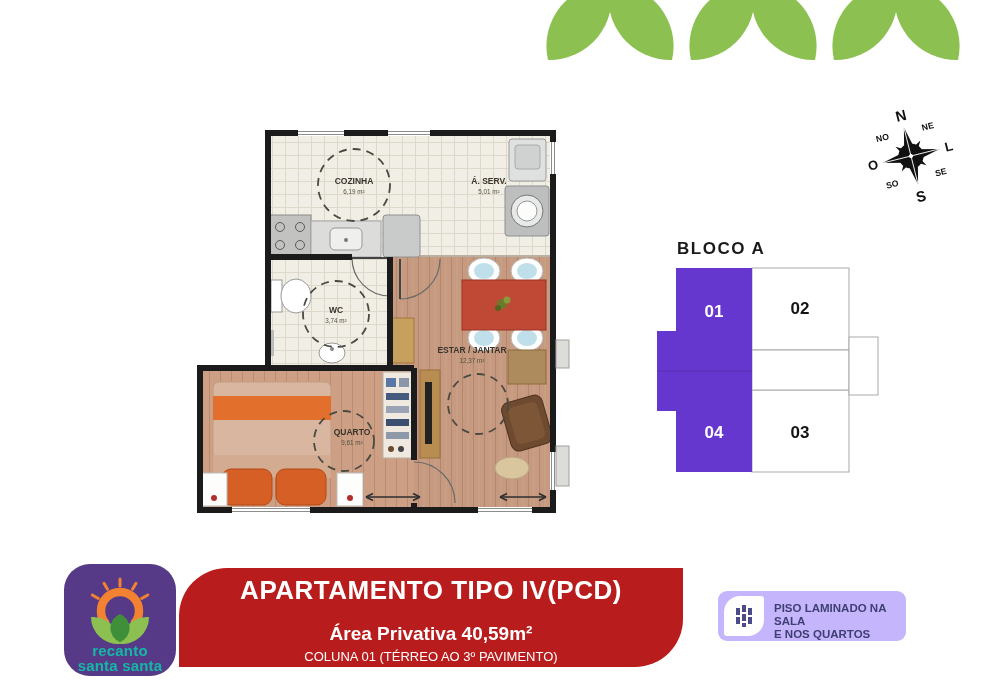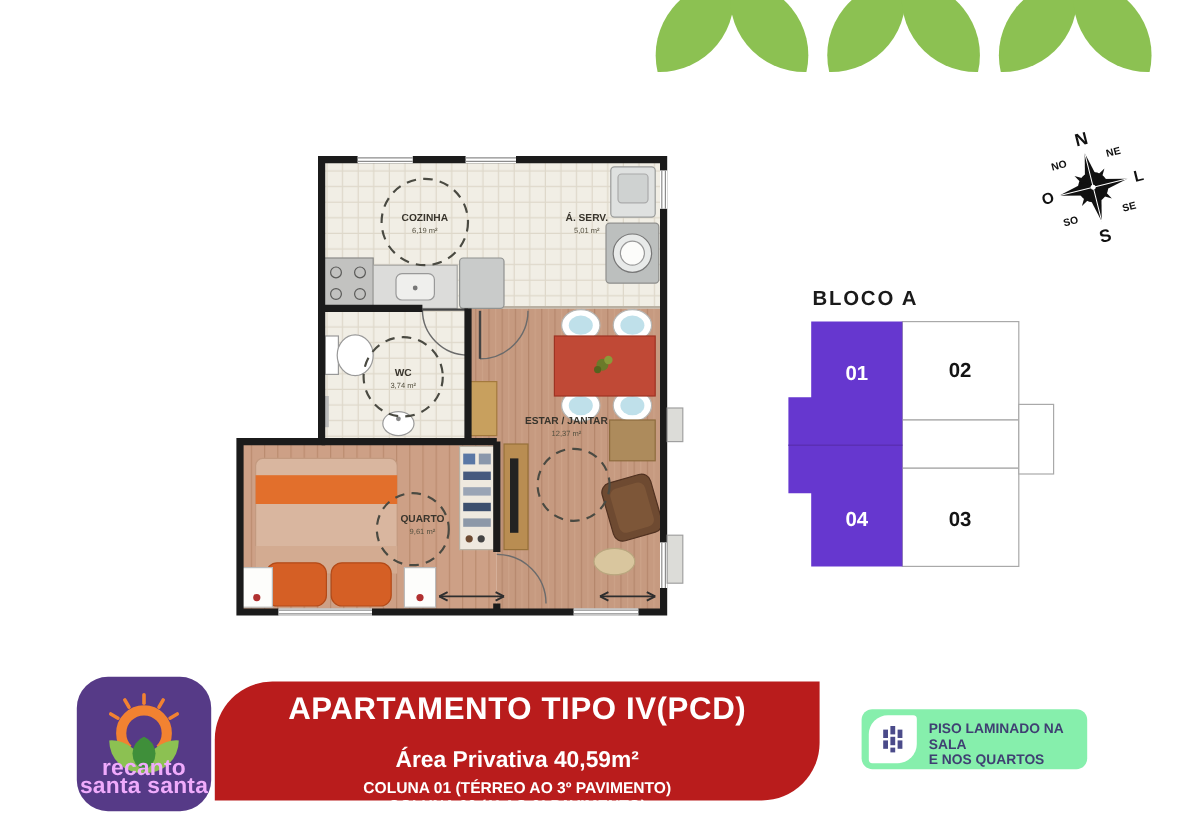--- a/index.html
+++ b/index.html
@@ -1,32 +1,32 @@
 <!DOCTYPE html>
 <html><head>
 <meta charset="utf-8">
 <style>
   html,body{margin:0;padding:0;background:#fff;}
   #canvas{position:relative;width:1000px;height:700px;background:#ffffff;overflow:hidden;
           font-family:"Liberation Sans", sans-serif;}
   .abs{position:absolute;}
   
   .logo{left:64px;top:564px;width:112px;height:112px;background:#563A87;border-radius:26px;}
-  .logo-text{left:0;bottom:13px;width:112px;text-align:center;color:#f0abfc;font-weight:bold;
-             font-size:19px;line-height:15px;letter-spacing:0.2px;}
+  .logo-text{left:0;bottom:3px;width:112px;text-align:center;color:#14b8a6;font-weight:bold;
+             font-size:15px;line-height:15px;letter-spacing:0.2px;}
   
   .banner{left:179px;top:568px;width:504px;height:99px;background:#b91c1c;
           border-radius:48px 0 48px 0;color:#fff;text-align:center;}
   .banner .t1{font-size:26px;font-weight:bold;letter-spacing:0.5px;margin-top:7px;}
   .banner .t2{font-size:19px;font-weight:bold;margin-top:17px;}
-  .banner .t3{font-size:13px;font-weight:bold;line-height:15px;margin-top:4px;}
+  .banner .t3{font-size:13px;font-weight:normal;line-height:15px;margin-top:4px;}
   .banner .t4{font-size:13px;font-weight:bold;line-height:15px;}
   .banner .t5{font-size:13px;margin-top:4px;opacity:.95;}
   
-  .badge{left:718px;top:591px;width:188px;height:50px;background:#86efac;border-radius:9px;}
+  .badge{left:718px;top:591px;width:188px;height:50px;background:#c4b5fd;border-radius:9px;}
   .badge-leaf{left:6px;top:5px;width:40px;height:40px;background:#fff;
               border-radius:16px 3px 16px 3px;display:flex;align-items:center;justify-content:center;}
   .badge-text{left:56px;top:11px;width:130px;font-size:11.5px;line-height:13px;
               font-weight:bold;color:#3F3F72;}
   
   svg text{font-family:"Liberation Sans", sans-serif;}
 </style>
 </head>
 <body>
 

